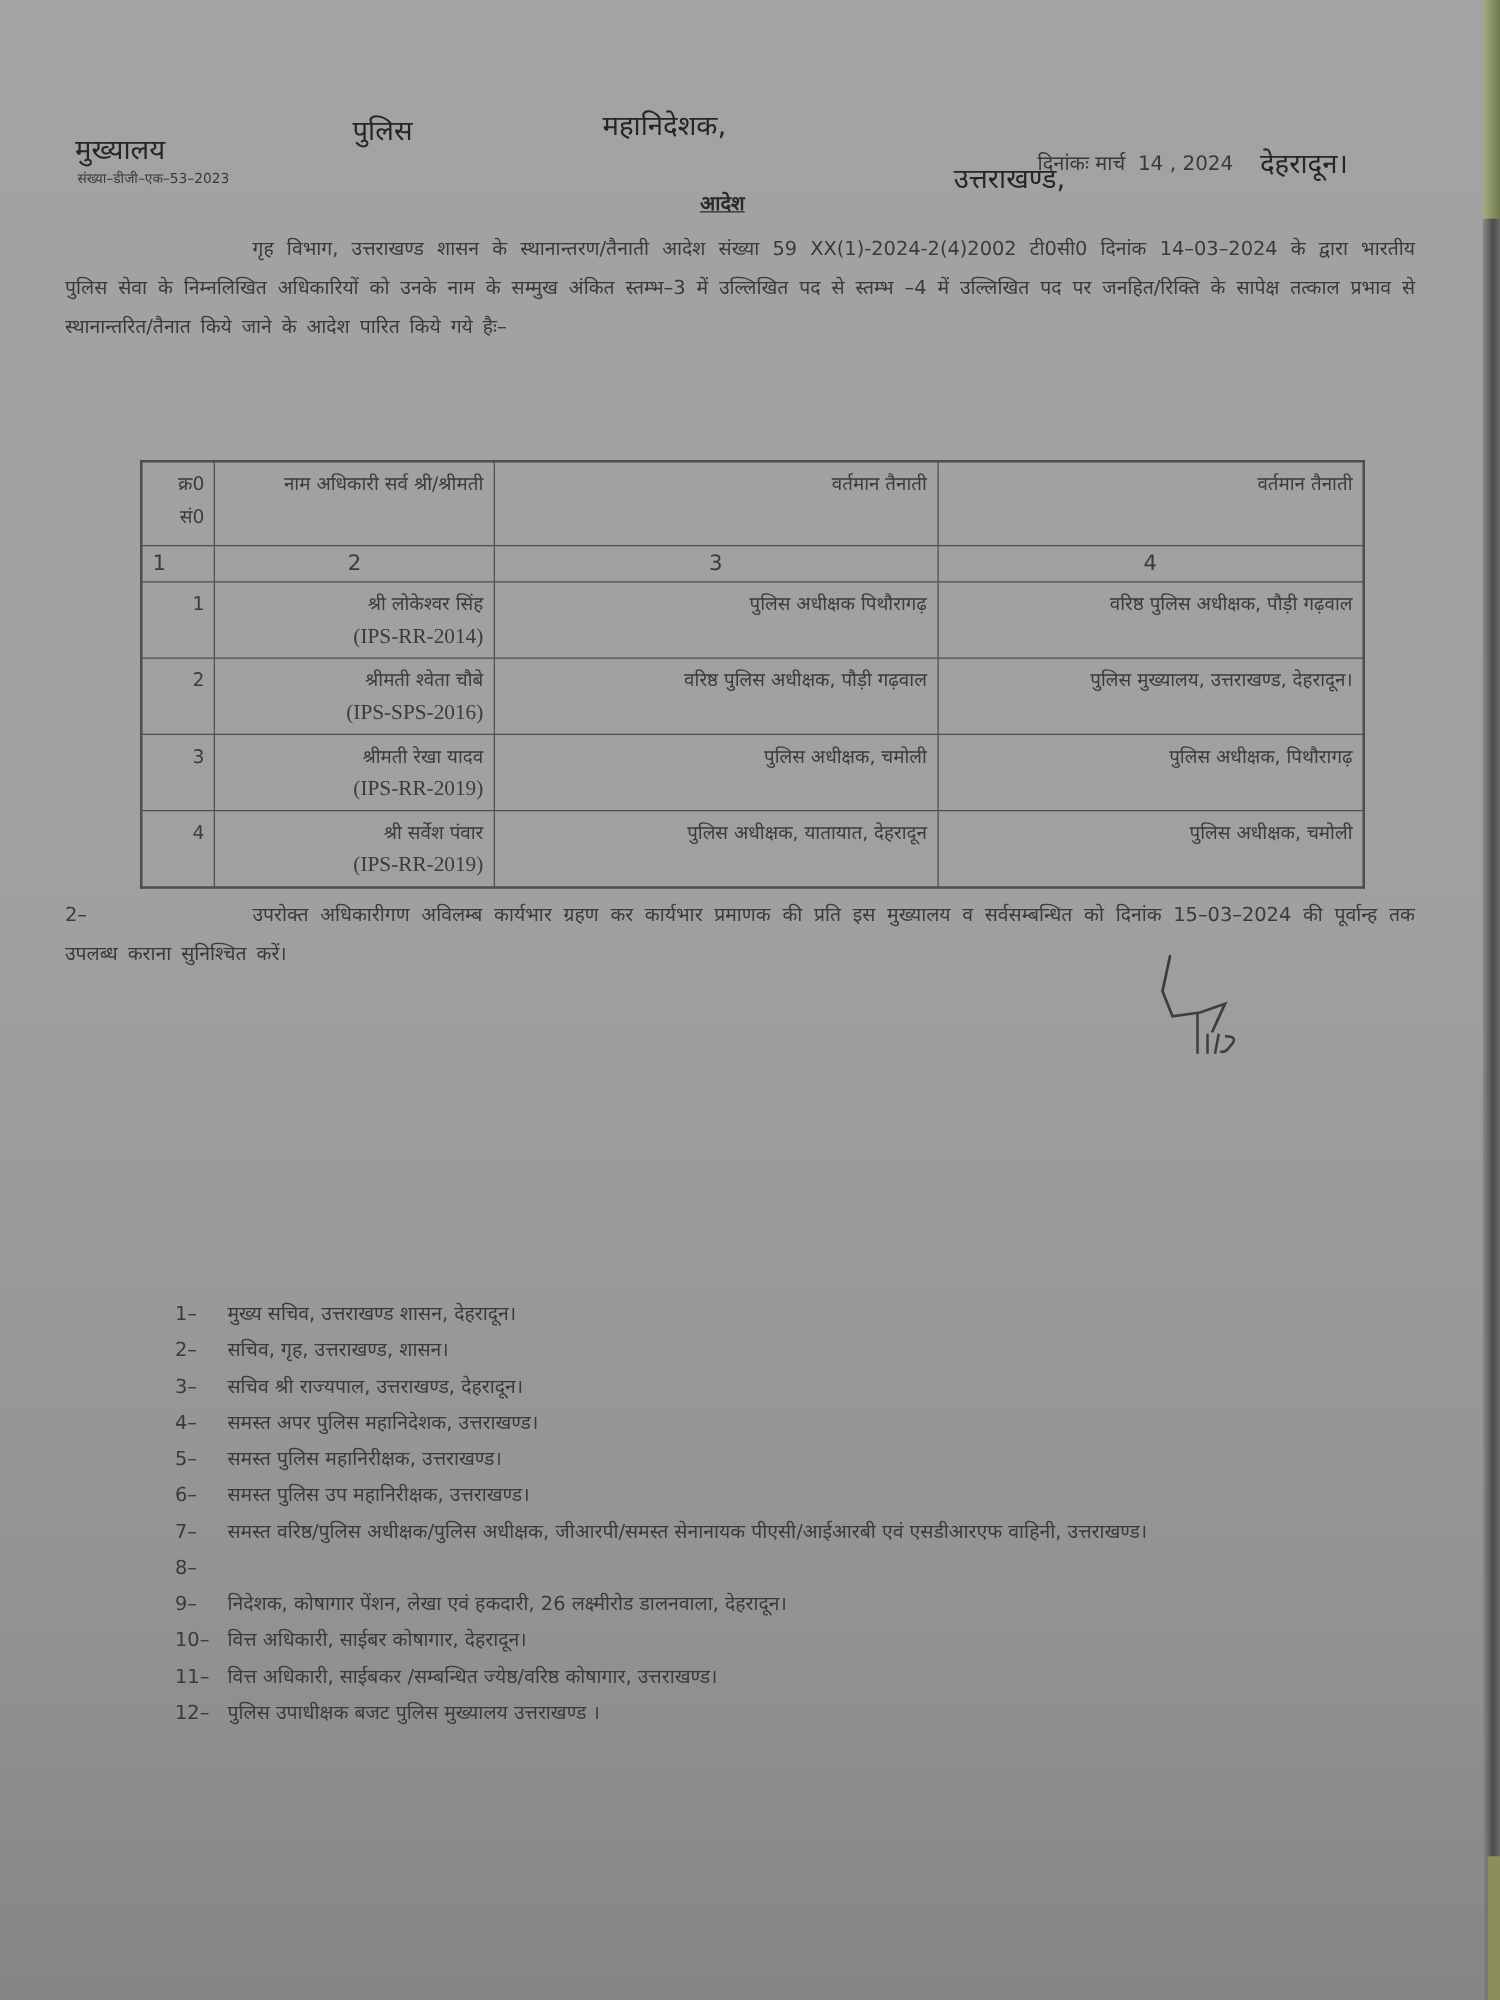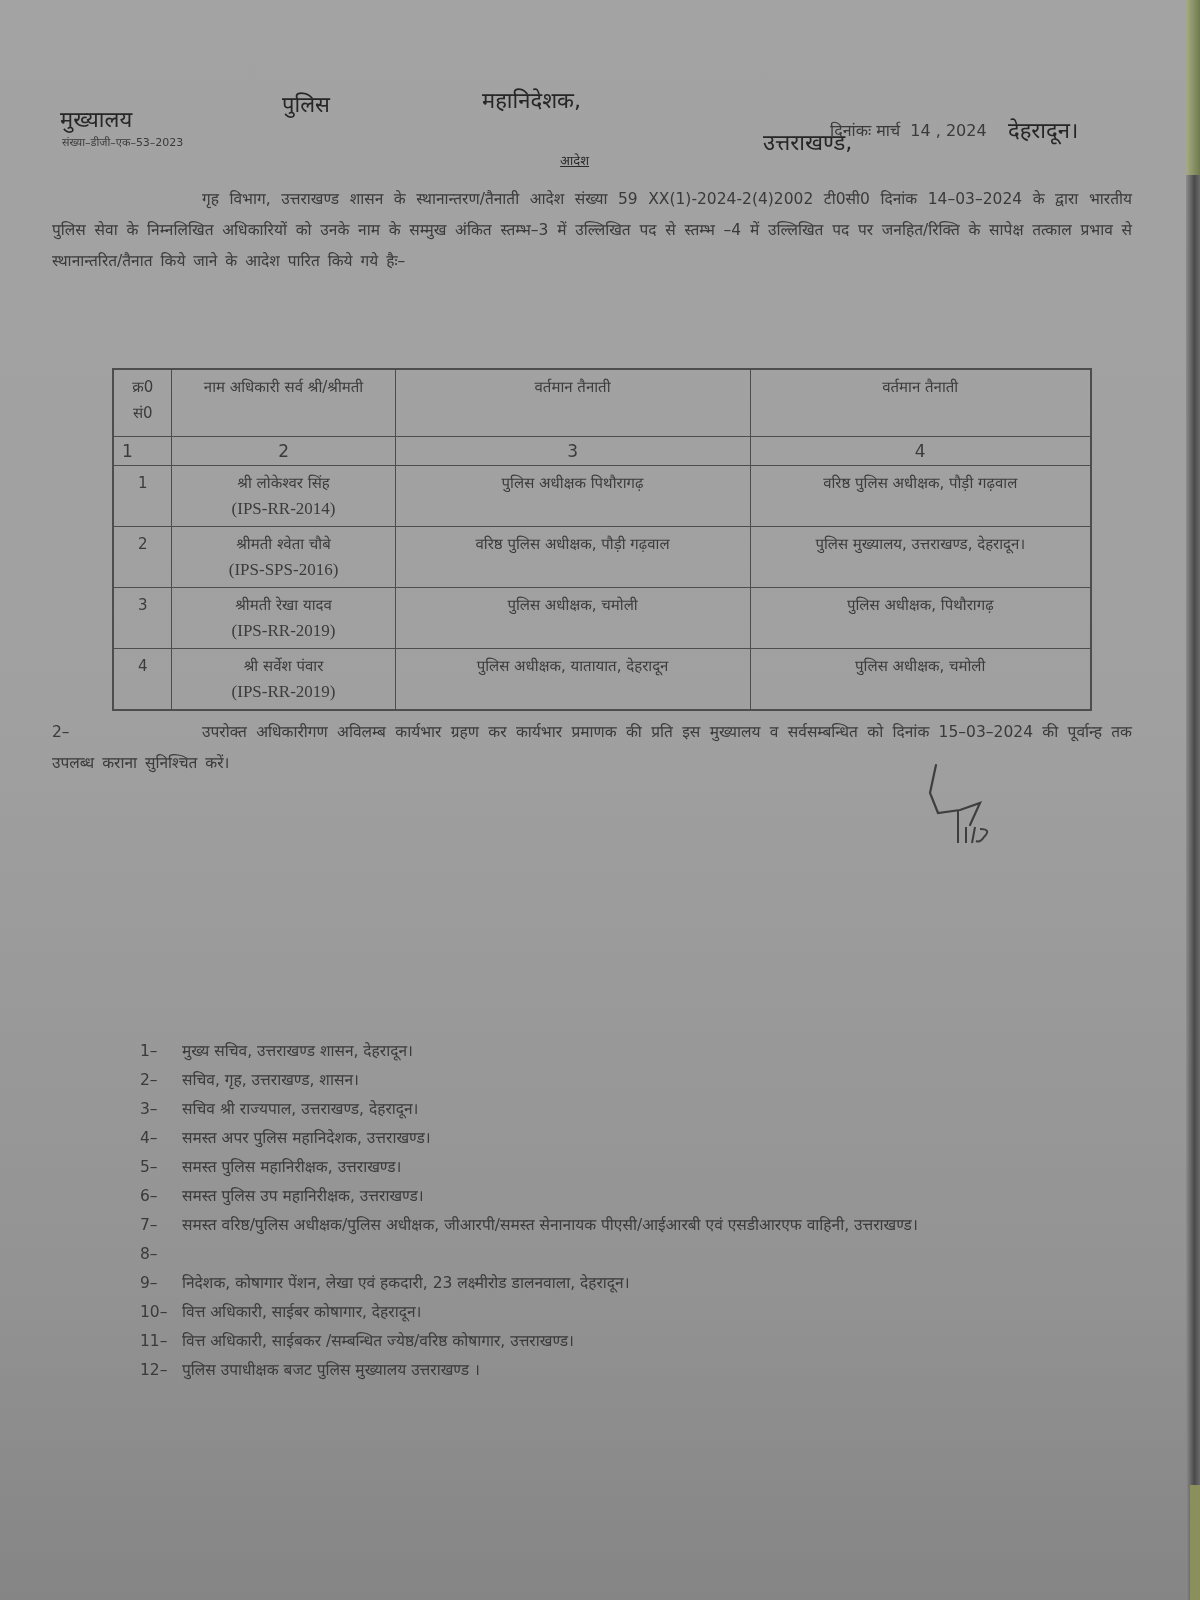--- a/index.html
+++ b/index.html
@@ -19,35 +19,35 @@
       background: linear-gradient(90deg, #a7ac84, #6f7a4c);
     }
     .paper-edge .tint2 {
       position: absolute; left: 4px; top: 1485px; width: 10px; height: 115px;
       background: #8a8f5c;
     }
     .page { position: absolute; left: 0; top: 0; width: 1180px; height: 1504px; }
     .abs { position: absolute; white-space: nowrap; }
     .h-word { font-size: 22px; color: #262626; }
     .small { font-size: 11px; color: #3a3a3a; }
-    .title { font-size: 13px; font-weight: normal; text-decoration: underline; color: #2a2a2a; }
+    .title { font-size: 16px; font-weight: bold; text-decoration: underline; color: #2a2a2a; }
     .para {
       position: absolute; left: 52px; width: 1080px;
       font-size: 15.5px; line-height: 31px; color: #3a3a3a;
       text-align: justify; word-spacing: 3px;
     }
     .para .indent { display: inline-block; width: 150px; }
     table.orders {
       position: absolute; left: 112px; top: 368px; width: 980px;
       border-collapse: collapse; font-size: 15px; color: #3b3b3b;
       border: 2px solid #4d4d4d;
     }
     table.orders td, table.orders th {
       border: 1.5px solid #4d4d4d; vertical-align: top;
-      padding: 4px 8px; text-align: center; font-weight: normal; line-height: 26px;
+      padding: 4px 8px; text-align: right; font-weight: normal; line-height: 26px;
     }
     table.orders th { height: 58px; }
     table.orders tr.colnum td { text-align: center; line-height: 24px; font-size: 17px; padding: 2px; }
     table.orders tr.colnum td:first-child { text-align: left; padding-left: 8px; }
     .ips { font-family: "Liberation Serif", "DejaVu Serif", serif; font-size: 17px; }
     .c1 { width: 42px; } .c2 { width: 210px; } .c3 { width: 345px; } .c4 { width: 330px; }
     .sig { position: absolute; left: 900px; top: 755px; width: 130px; height: 90px; }
     .sign-block { position: absolute; left: 860px; top: 855px; width: 200px; text-align: center; font-size: 17px; line-height: 26px; color: #2e2e2e; }
     .sign-block .u { text-decoration: underline; }
     .copy-head { position: absolute; left: 35px; top: 993px; font-size: 17px; color: #2a2a2a; }
@@ -168,21 +168,21 @@
       </div>
     <div class="item">
         <span class="num">7–</span>
         <span class="txt">समस्त वरिष्ठ/पुलिस अधीक्षक/पुलिस अधीक्षक, जीआरपी/समस्त सेनानायक पीएसी/आईआरबी एवं एसडीआरएफ वाहिनी, उत्तराखण्ड।</span>
       </div>
     <div class="item">
         <span class="num">8–</span>
       </div>
     <div class="item">
         <span class="num">9–</span>
-        <span class="txt">निदेशक, कोषागार पेंशन, लेखा एवं हकदारी, 23 लक्ष्मीरोड डालनवाला, देहरादून।</span>
+        <span class="txt">निदेशक, कोषागार पेंशन, लेखा एवं हकदारी, 26 लक्ष्मीरोड डालनवाला, देहरादून।</span>
       </div>
     <div class="item">
         <span class="num">10–</span>
         <span class="txt">वित्त अधिकारी, साईबर कोषागार, देहरादून।</span>
       </div>
     <div class="item">
         <span class="num">11–</span>
         <span class="txt">वित्त अधिकारी, साईबकर /सम्बन्धित ज्येष्ठ/वरिष्ठ कोषागार, उत्तराखण्ड।</span>
       </div>
     <div class="item">

